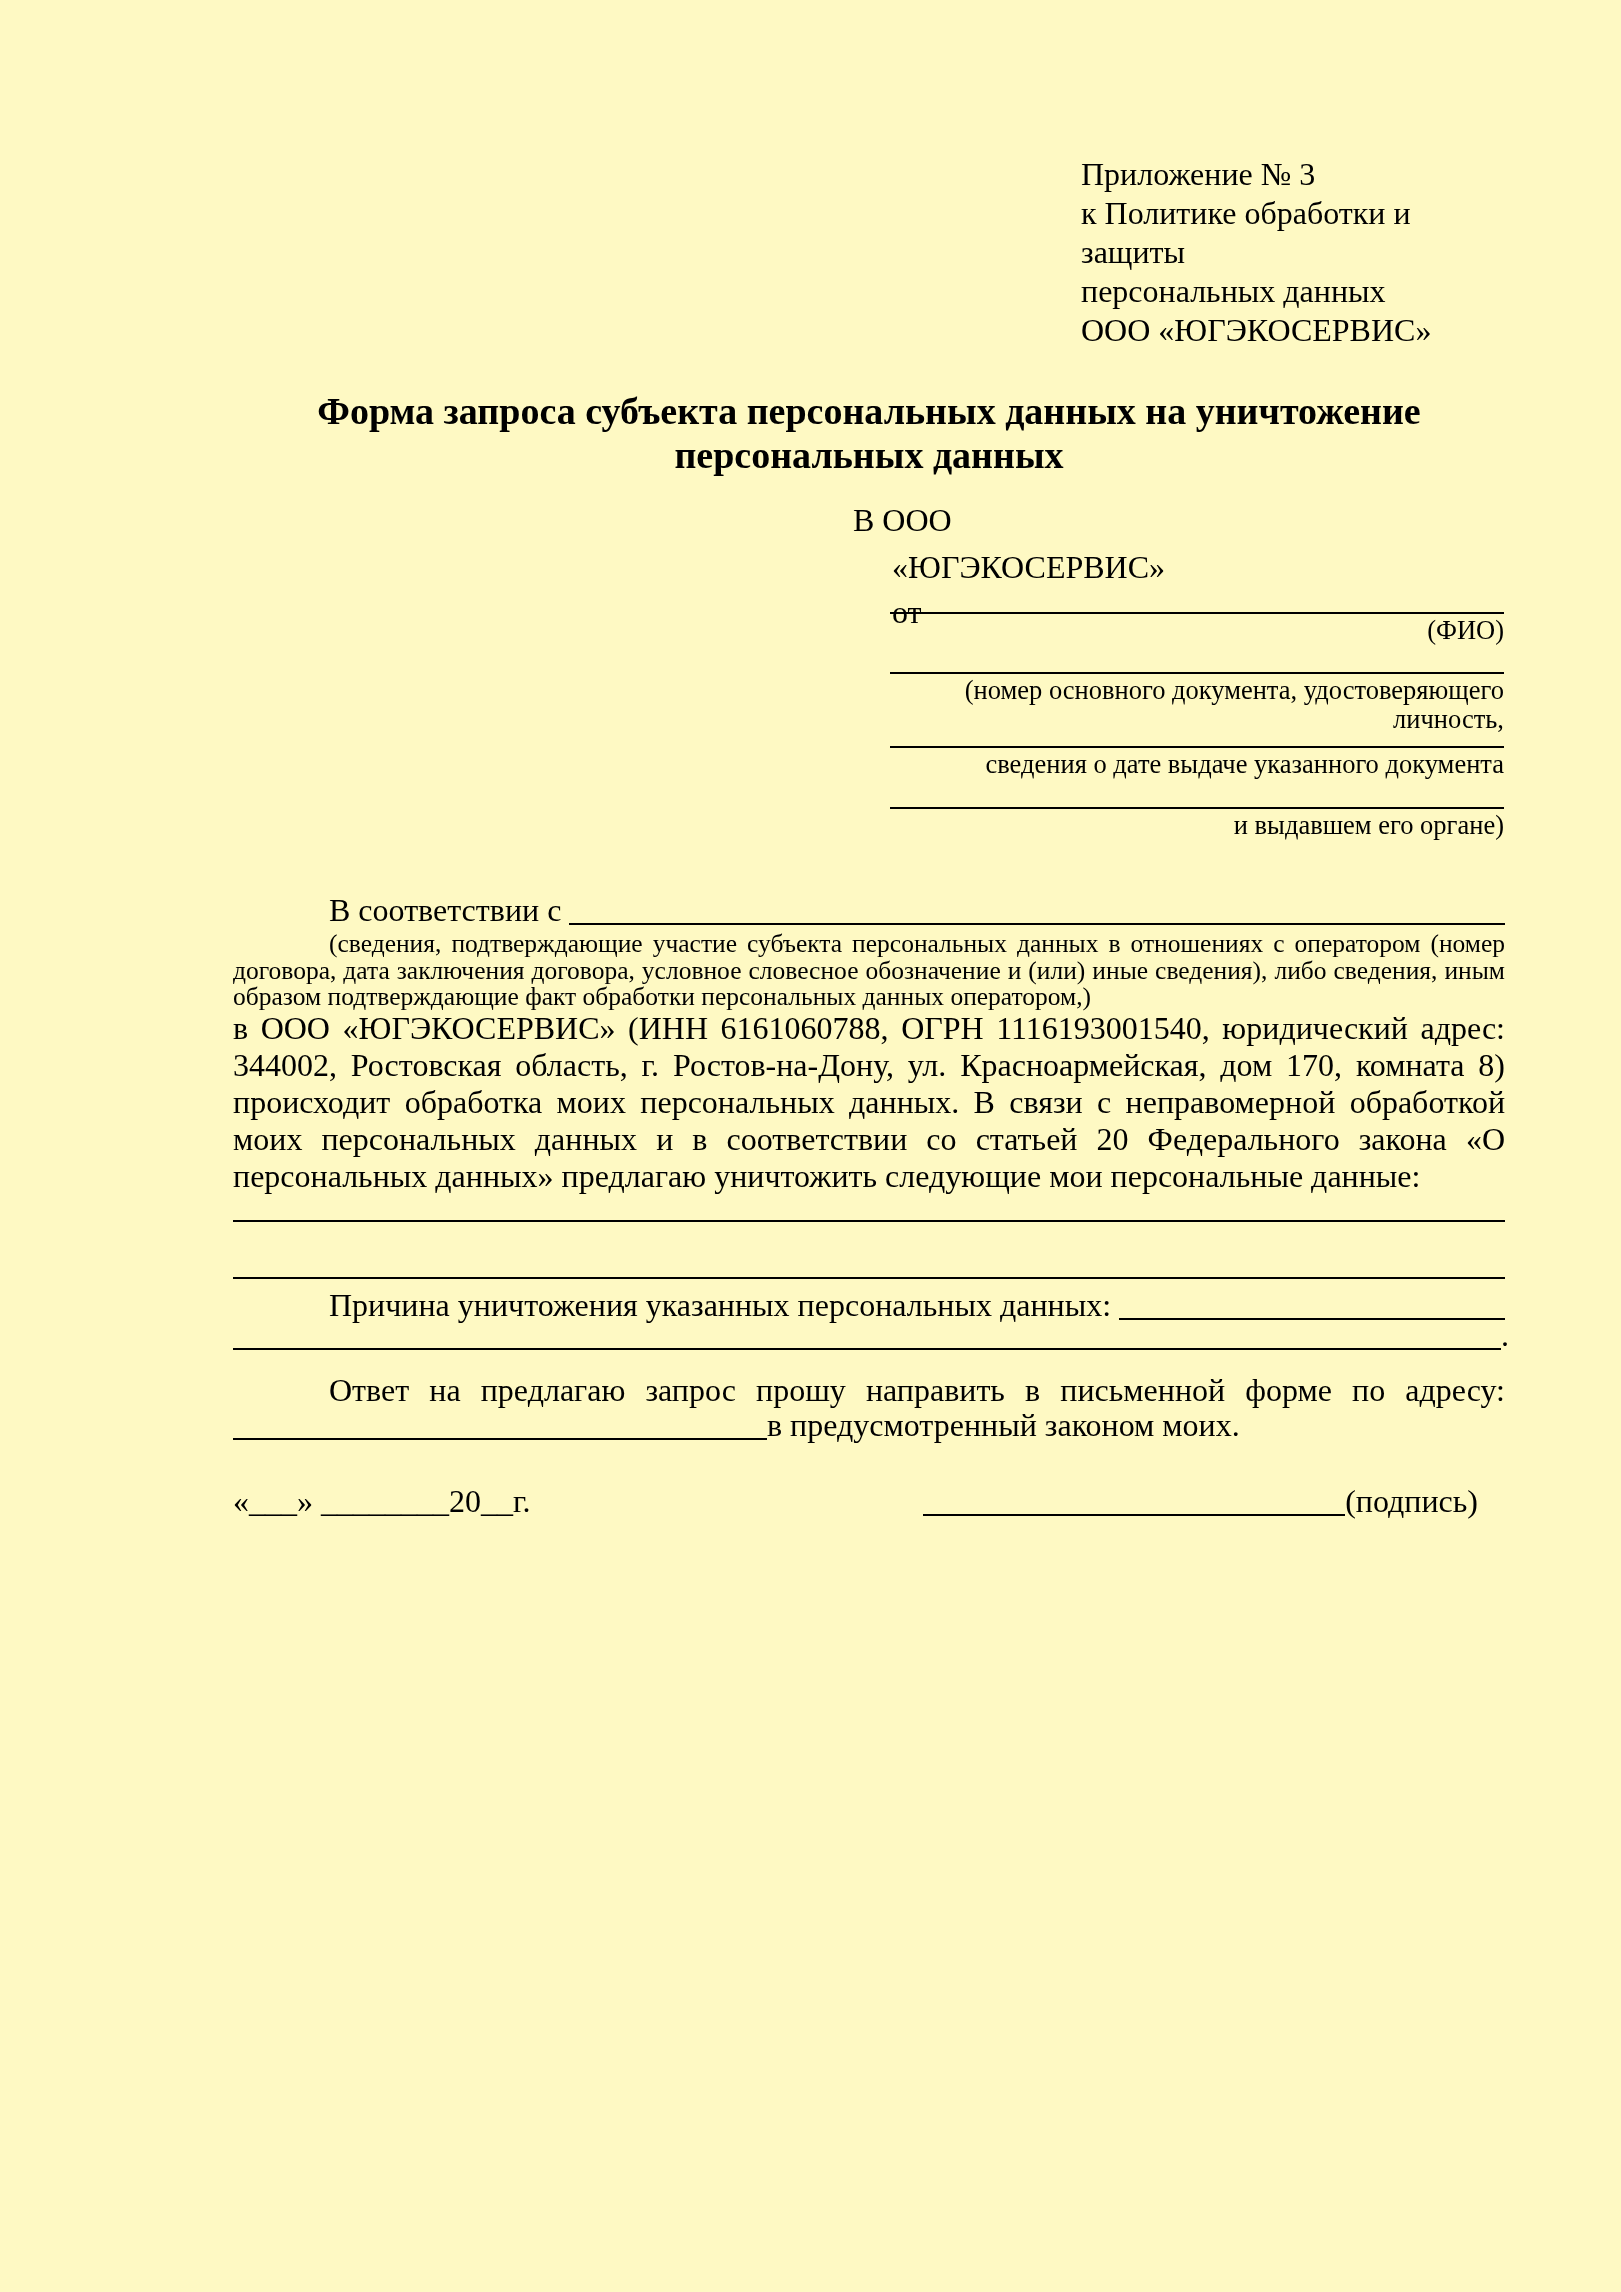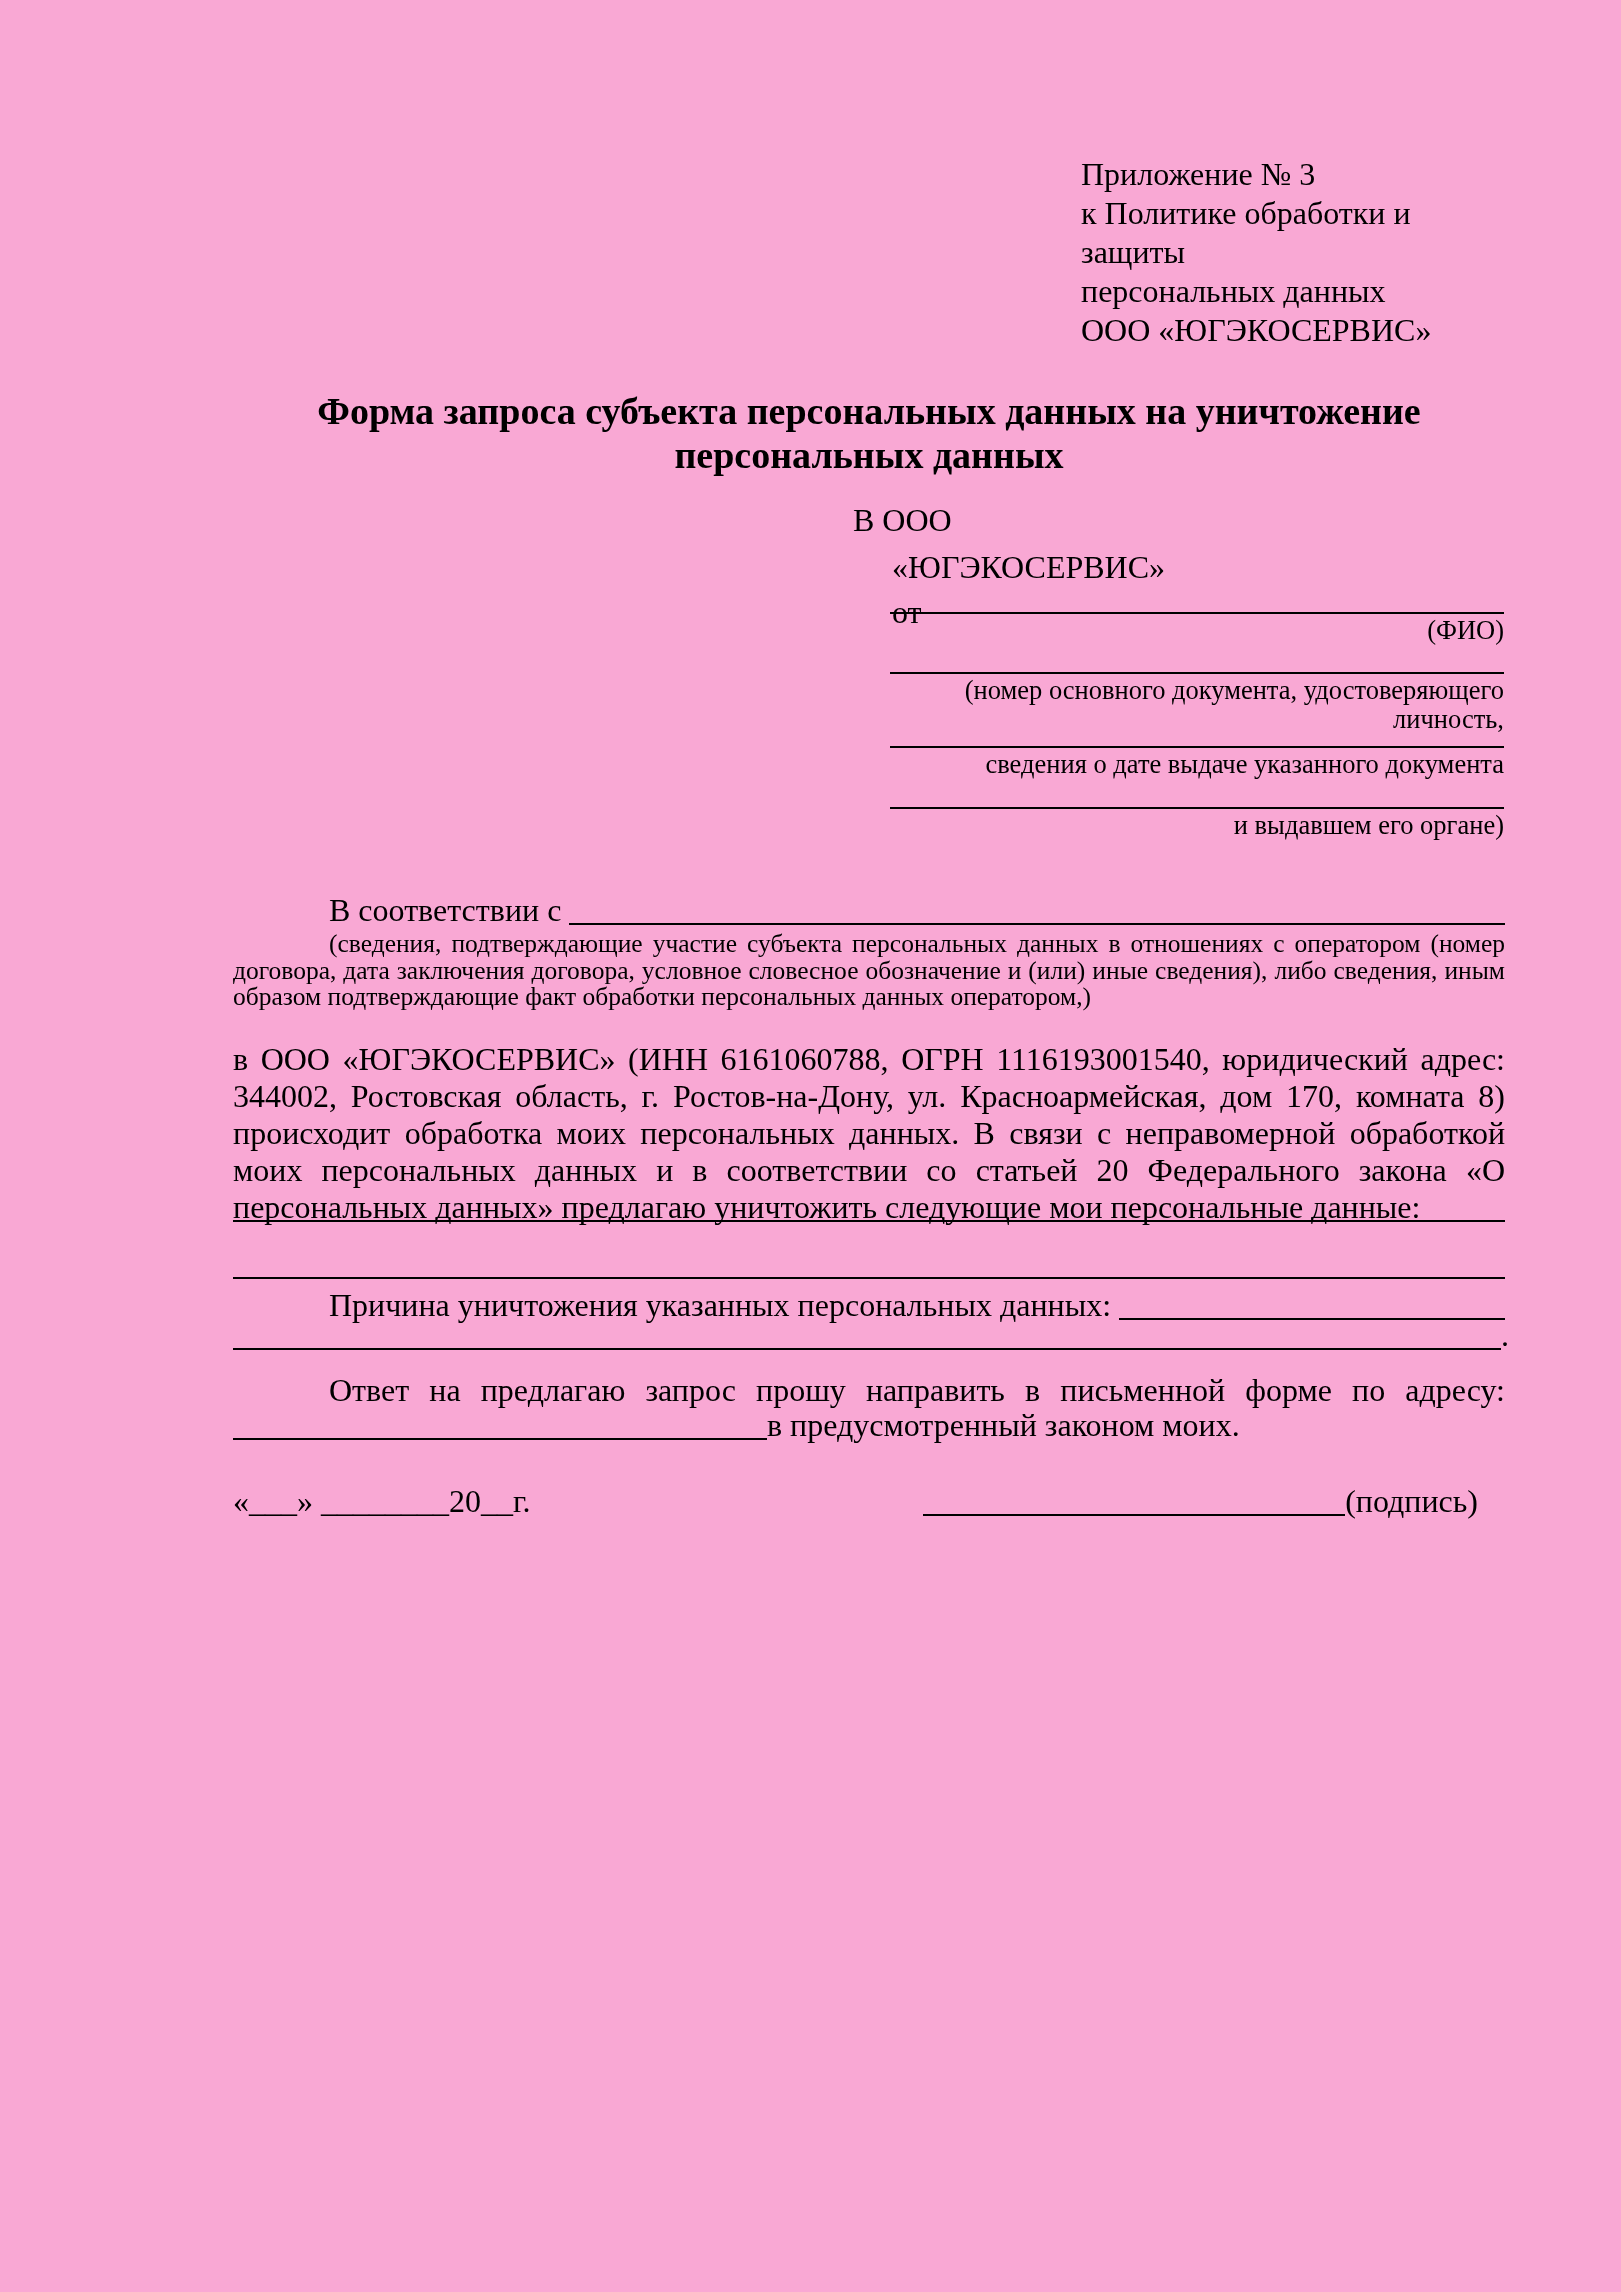--- a/index.html
+++ b/index.html
@@ -1,21 +1,21 @@
 <!DOCTYPE html>
 <html><head>
 <meta charset="utf-8">
 <style>
   html, body { margin: 0; padding: 0; background: #e8e8e8; }
   .page {
     position: relative;
     width: 1621px;
     height: 2293px;
     margin: 0 auto;
-    background: #f9a8d4;
+    background: #fef9c3;
     color: #000;
     font-family: "Liberation Serif", "DejaVu Serif", serif;
   }
   .abs { position: absolute; }
 
   
   .hdr { left: 1081px; top: 155px; width: 441px; font-size: 32px; line-height: 39px; }
 
   
   .title { left: 233px; top: 389px; width: 1272px; text-align: center;
@@ -34,21 +34,21 @@
   
   .accord { left: 233px; top: 892px; width: 1272px; display: flex; align-items: flex-end;
             font-size: 32px; line-height: 37px; }
   .accord .lead { padding-left: 96px; white-space: nowrap; }
   .fill { flex: 1 1 auto; border-bottom: 2.9px solid #000; margin-bottom: 3.9px; margin-left: 7.8px; }
 
   .note { left: 233px; top: 931px; width: 1272px; font-size: 25.5px; line-height: 26.5px;
           text-align: justify; text-indent: 96px; }
 
   .bodyp { left: 233px; top: 1010px; width: 1272px; font-size: 32px; line-height: 37px;
-           text-align: justify; margin-top: 31px; }
+           text-align: justify; }
 
   .blank1 { left: 233px; top: 1220px; width: 1272px; }
   .blank2 { left: 233px; top: 1277px; width: 1272px; }
 
   .reason { left: 233px; top: 1287px; width: 1272px; display: flex; align-items: flex-end;
             font-size: 32px; line-height: 37px; }
   .reason .lead { padding-left: 96px; white-space: nowrap; }
 
   .endline { left: 233px; top: 1317px; width: 1276px; height: 37px; display: flex;
              align-items: flex-end; font-size: 32px; line-height: 37px; }

